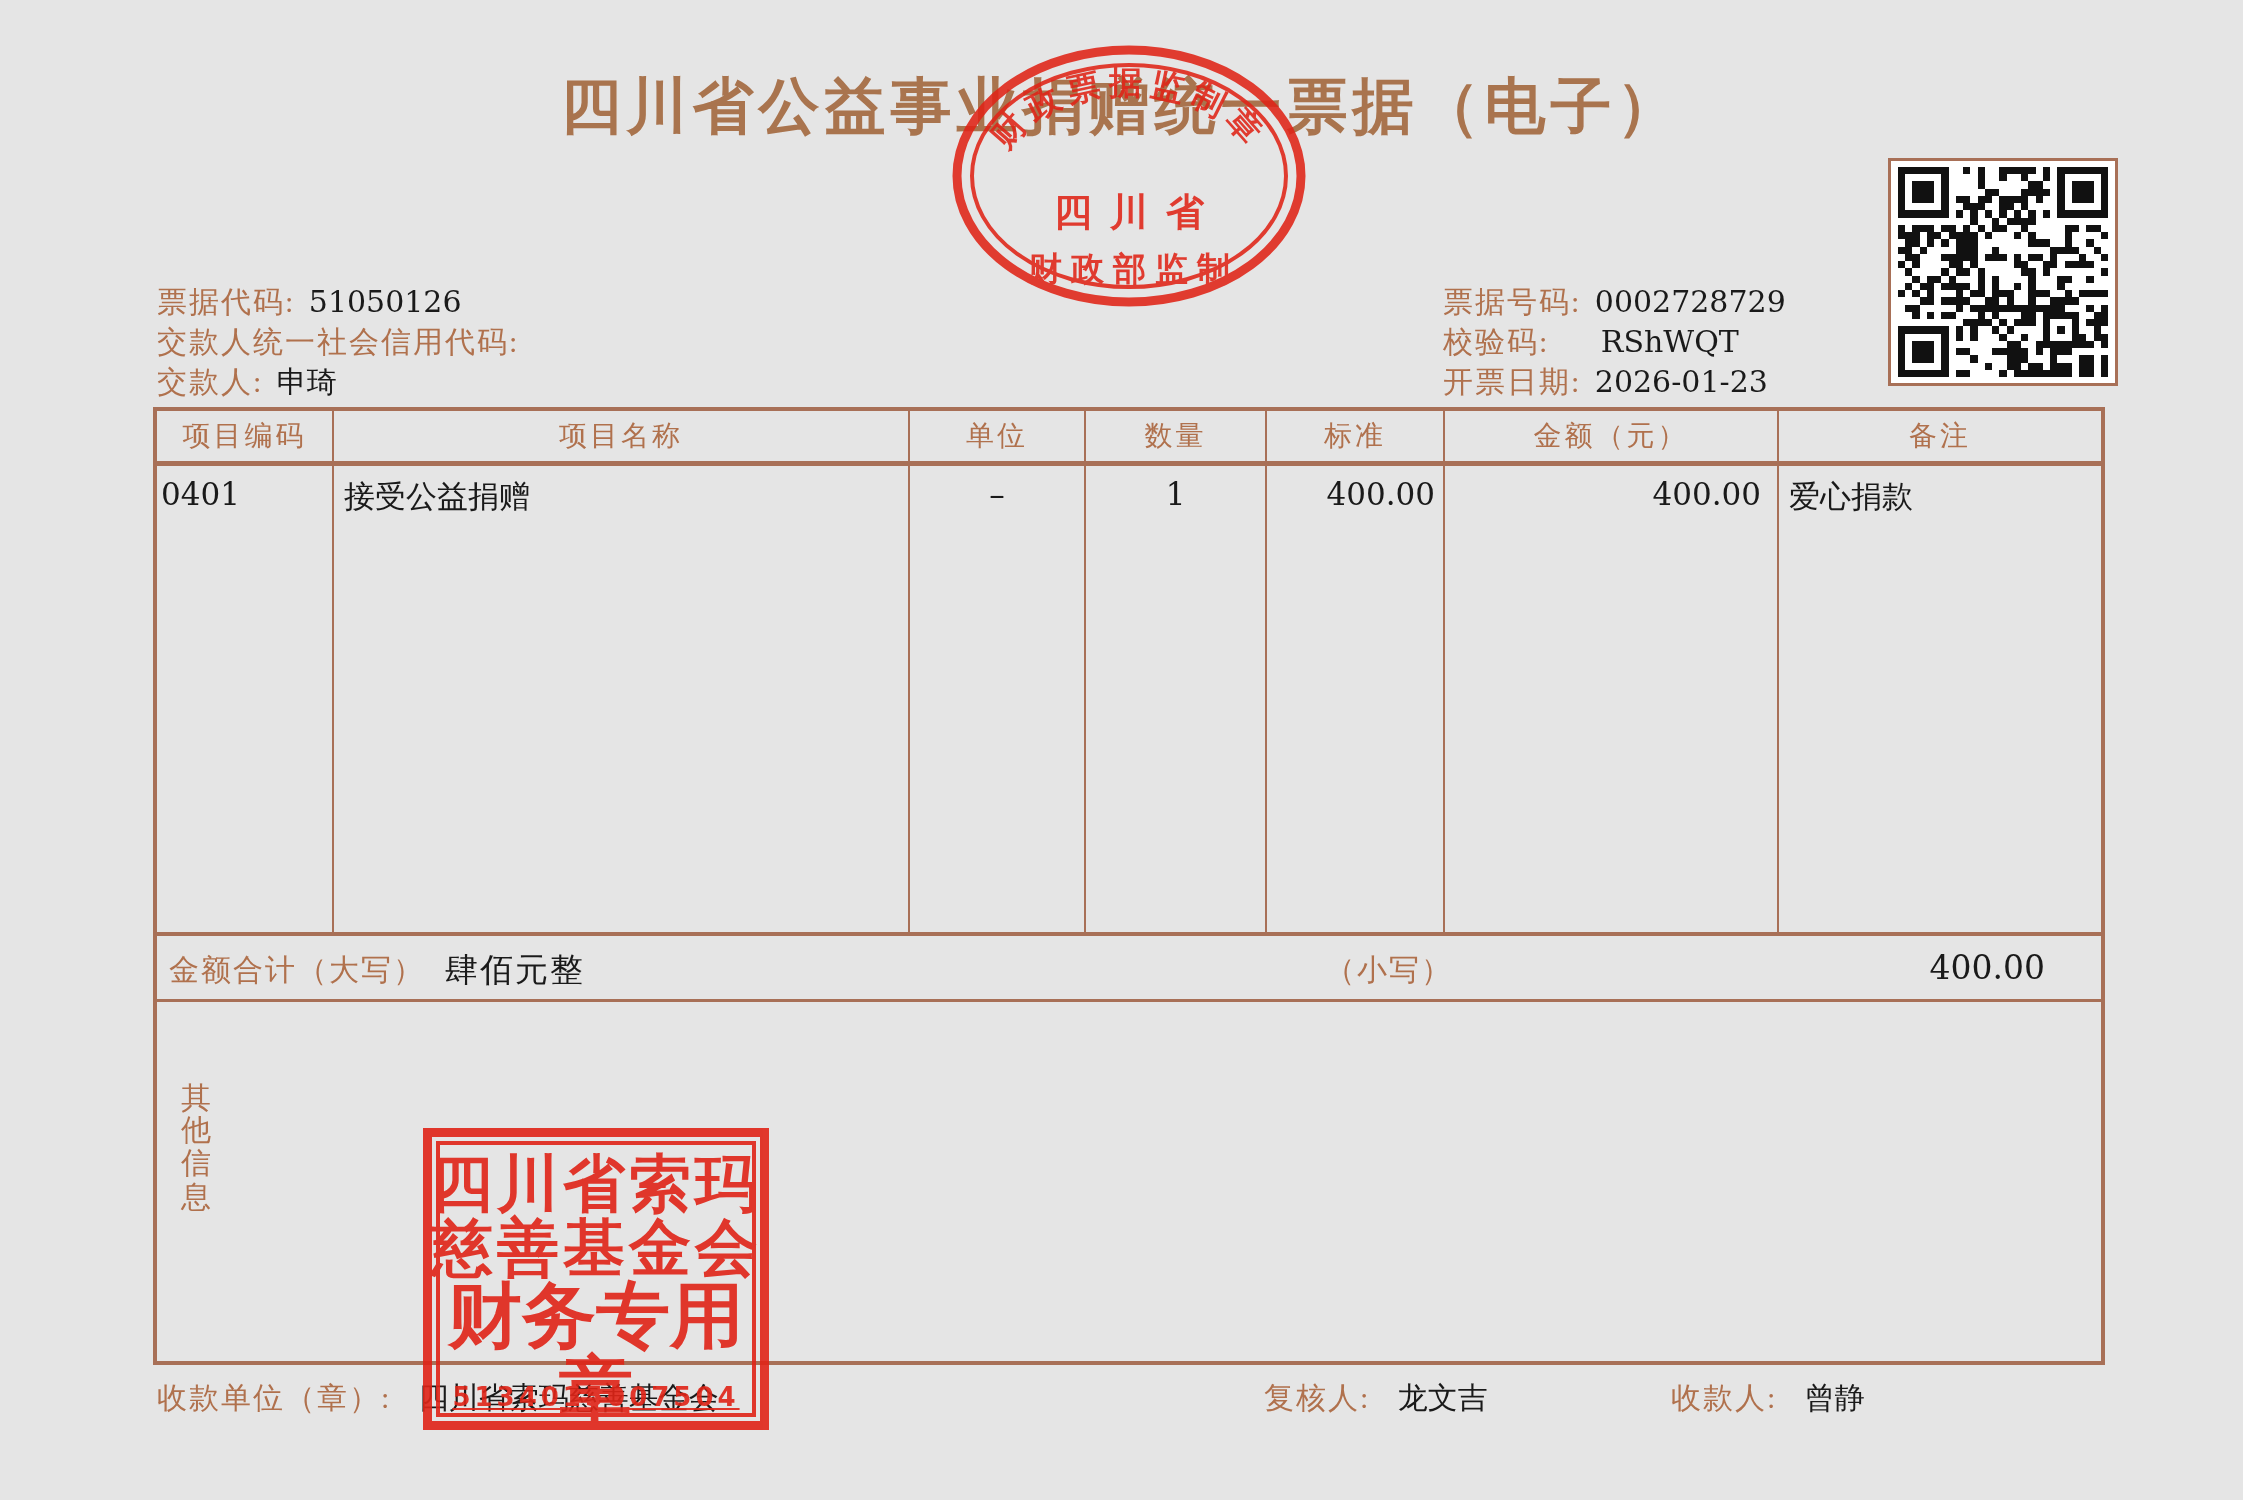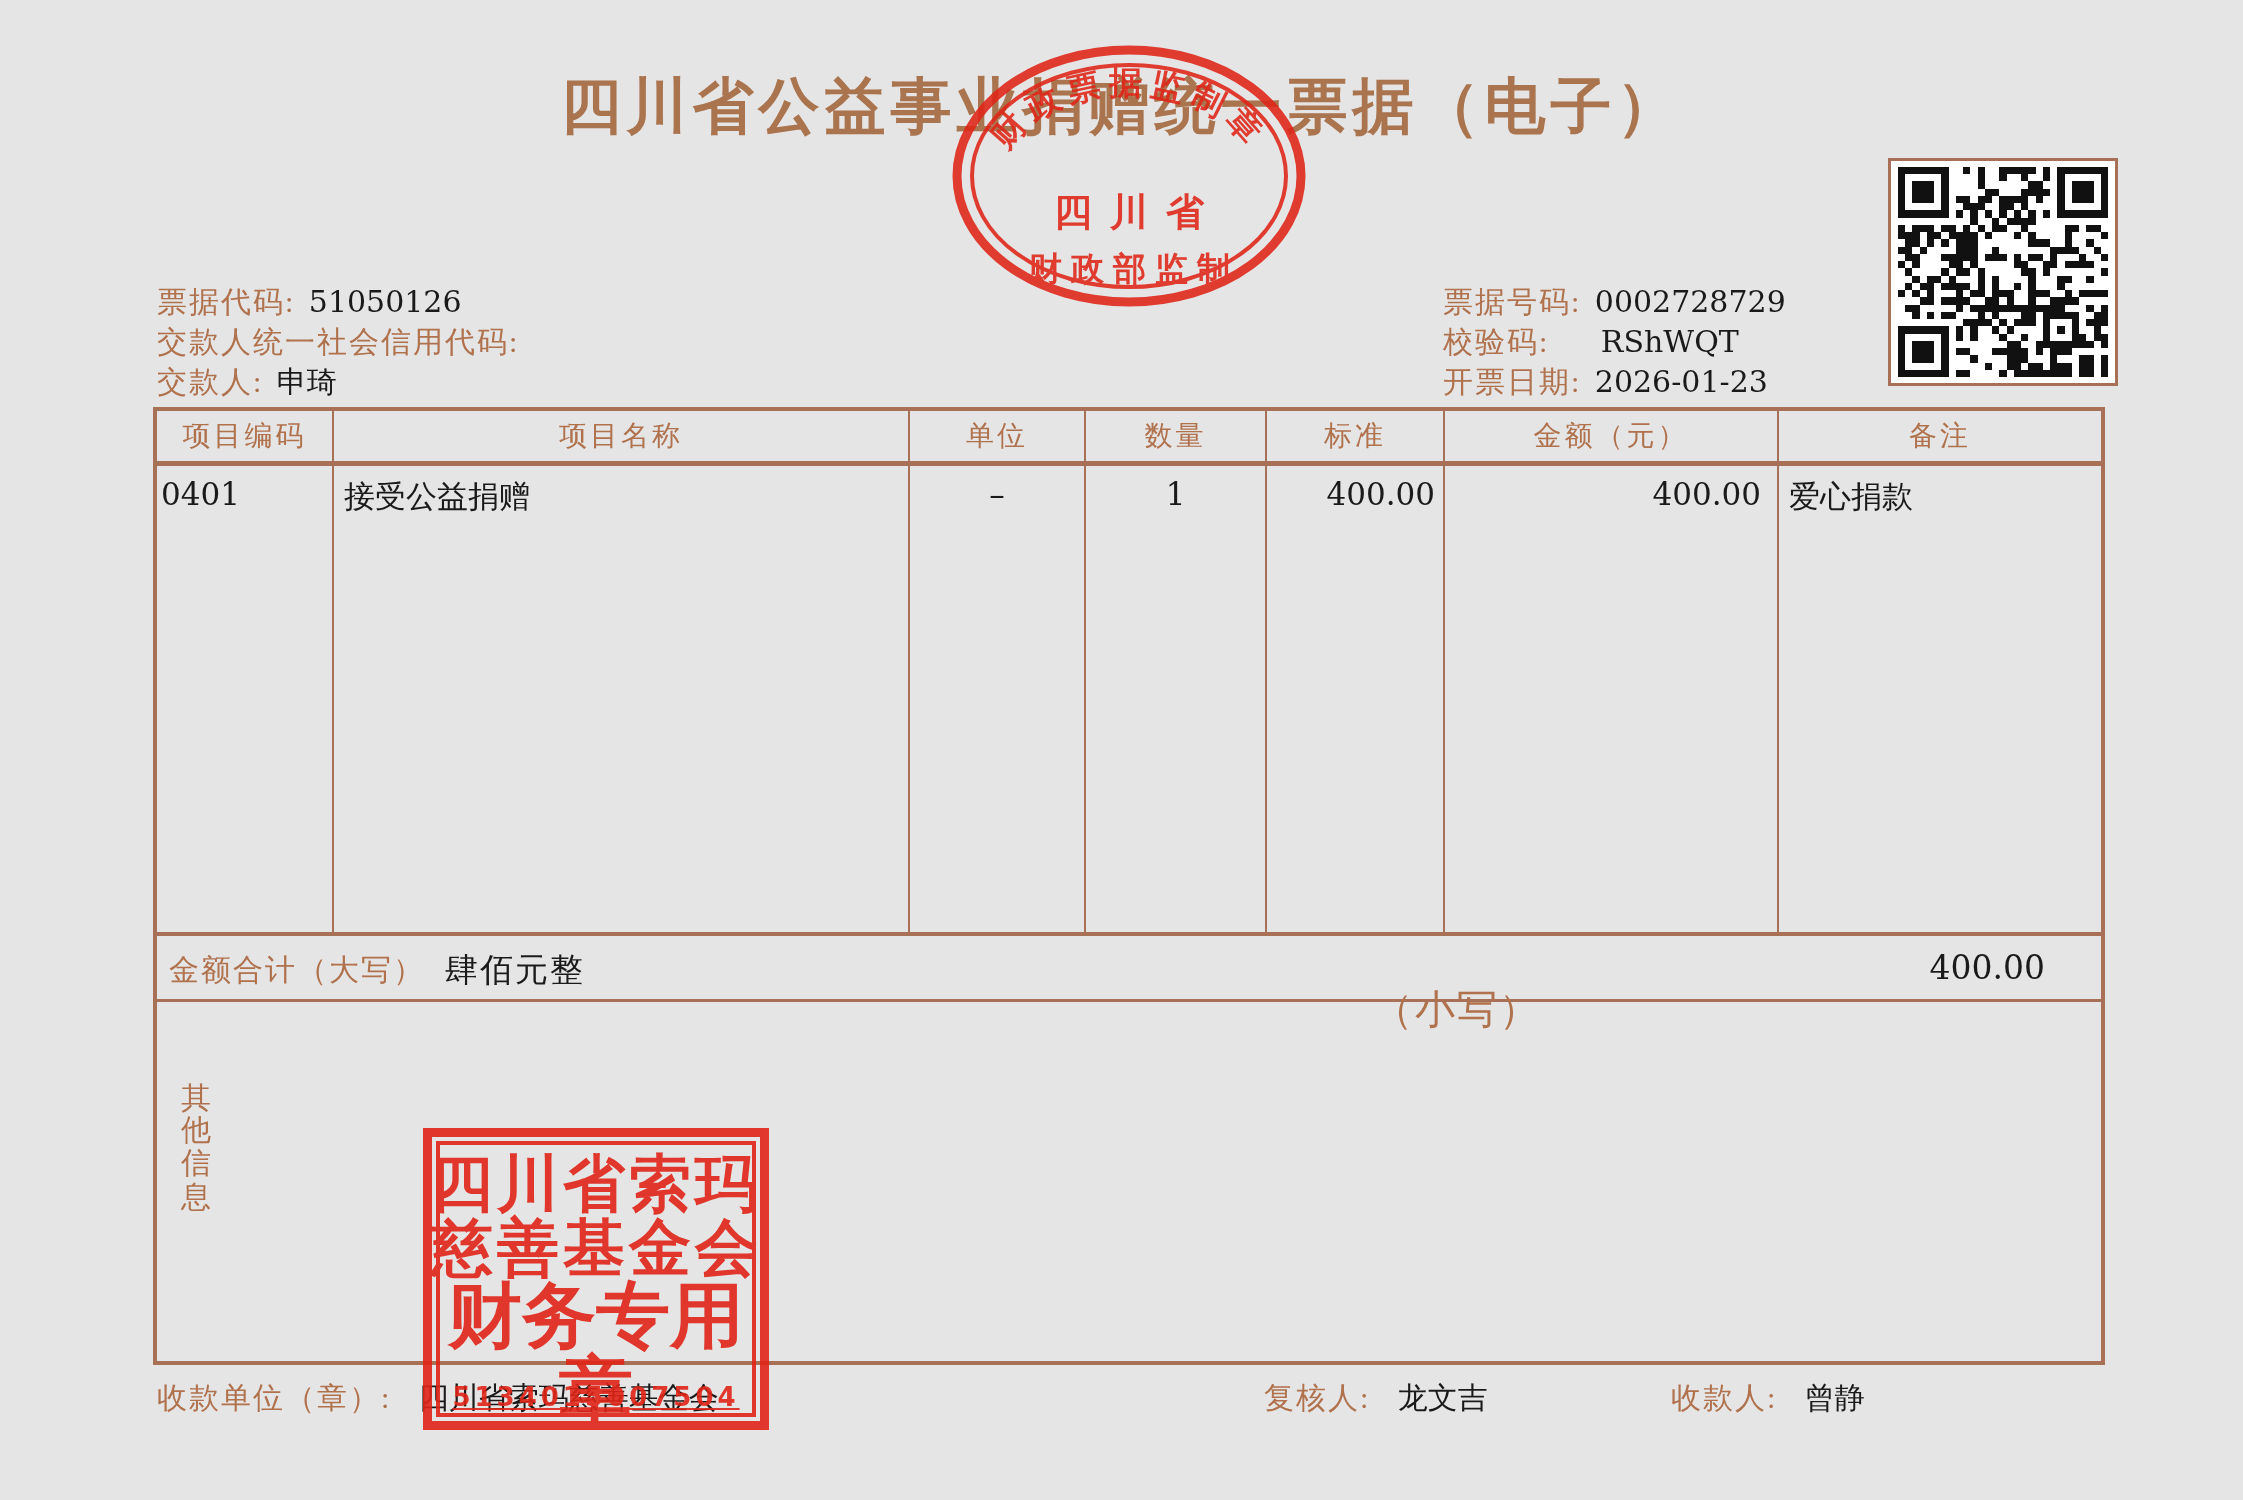--- a/index.html
+++ b/index.html
@@ -48,21 +48,21 @@
                 color:var(--ink);font-size:31px;font-family:"DejaVu Serif", serif;}
   .t-body .cell:last-child{border-right:none;}
   .al{padding-left:4px;}  .al2{padding-left:10px;}
   .ac{text-align:center;}
   .ar1{text-align:right;padding-right:8px;}
   .ar2{text-align:right;padding-right:16px;}
   .t-total{position:relative;height:63px;border-bottom:3px solid var(--border);}
   .t-total .lbl-upper{position:absolute;left:12px;top:14px;color:var(--label);font-size:30px;letter-spacing:2px;}
   .t-total .val-upper{position:absolute;left:288px;top:12px;color:var(--ink);font-size:33px;
                       font-family:"DejaVu Serif", serif;letter-spacing:2px;}
-  .t-total .lbl-lower{position:absolute;left:1216px;top:14px;color:var(--label);font-size:40px;letter-spacing:2px;margin-top:32px;}
+  .t-total .lbl-lower{position:absolute;left:1168px;top:14px;color:var(--label);font-size:30px;letter-spacing:2px;}
   .t-total .val-lower{position:absolute;right:56px;top:12px;color:var(--ink);font-size:33px;
                       font-family:"DejaVu Serif", serif;}
   .t-other{position:relative;height:363px;}
   .other-label{position:absolute;left:18px;top:56px;color:var(--label);font-size:30px;
                writing-mode:vertical-rl;letter-spacing:33px;}
 
   
   .sq-stamp{position:absolute;left:423px;top:1128px;width:346px;height:302px;z-index:7;
             opacity:.9;color:var(--red);}
   .sq-outer{position:absolute;inset:0;border:9px solid var(--red);}

